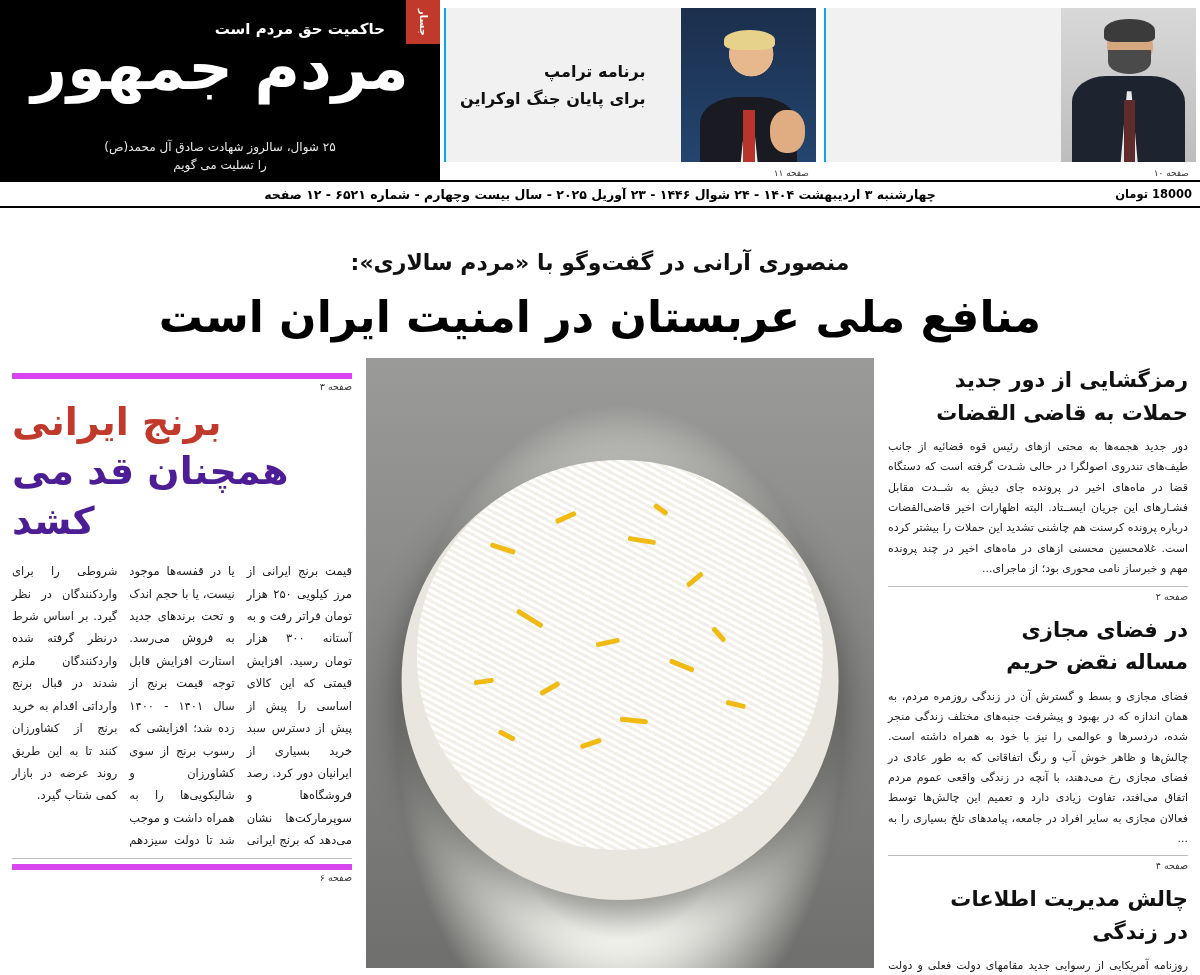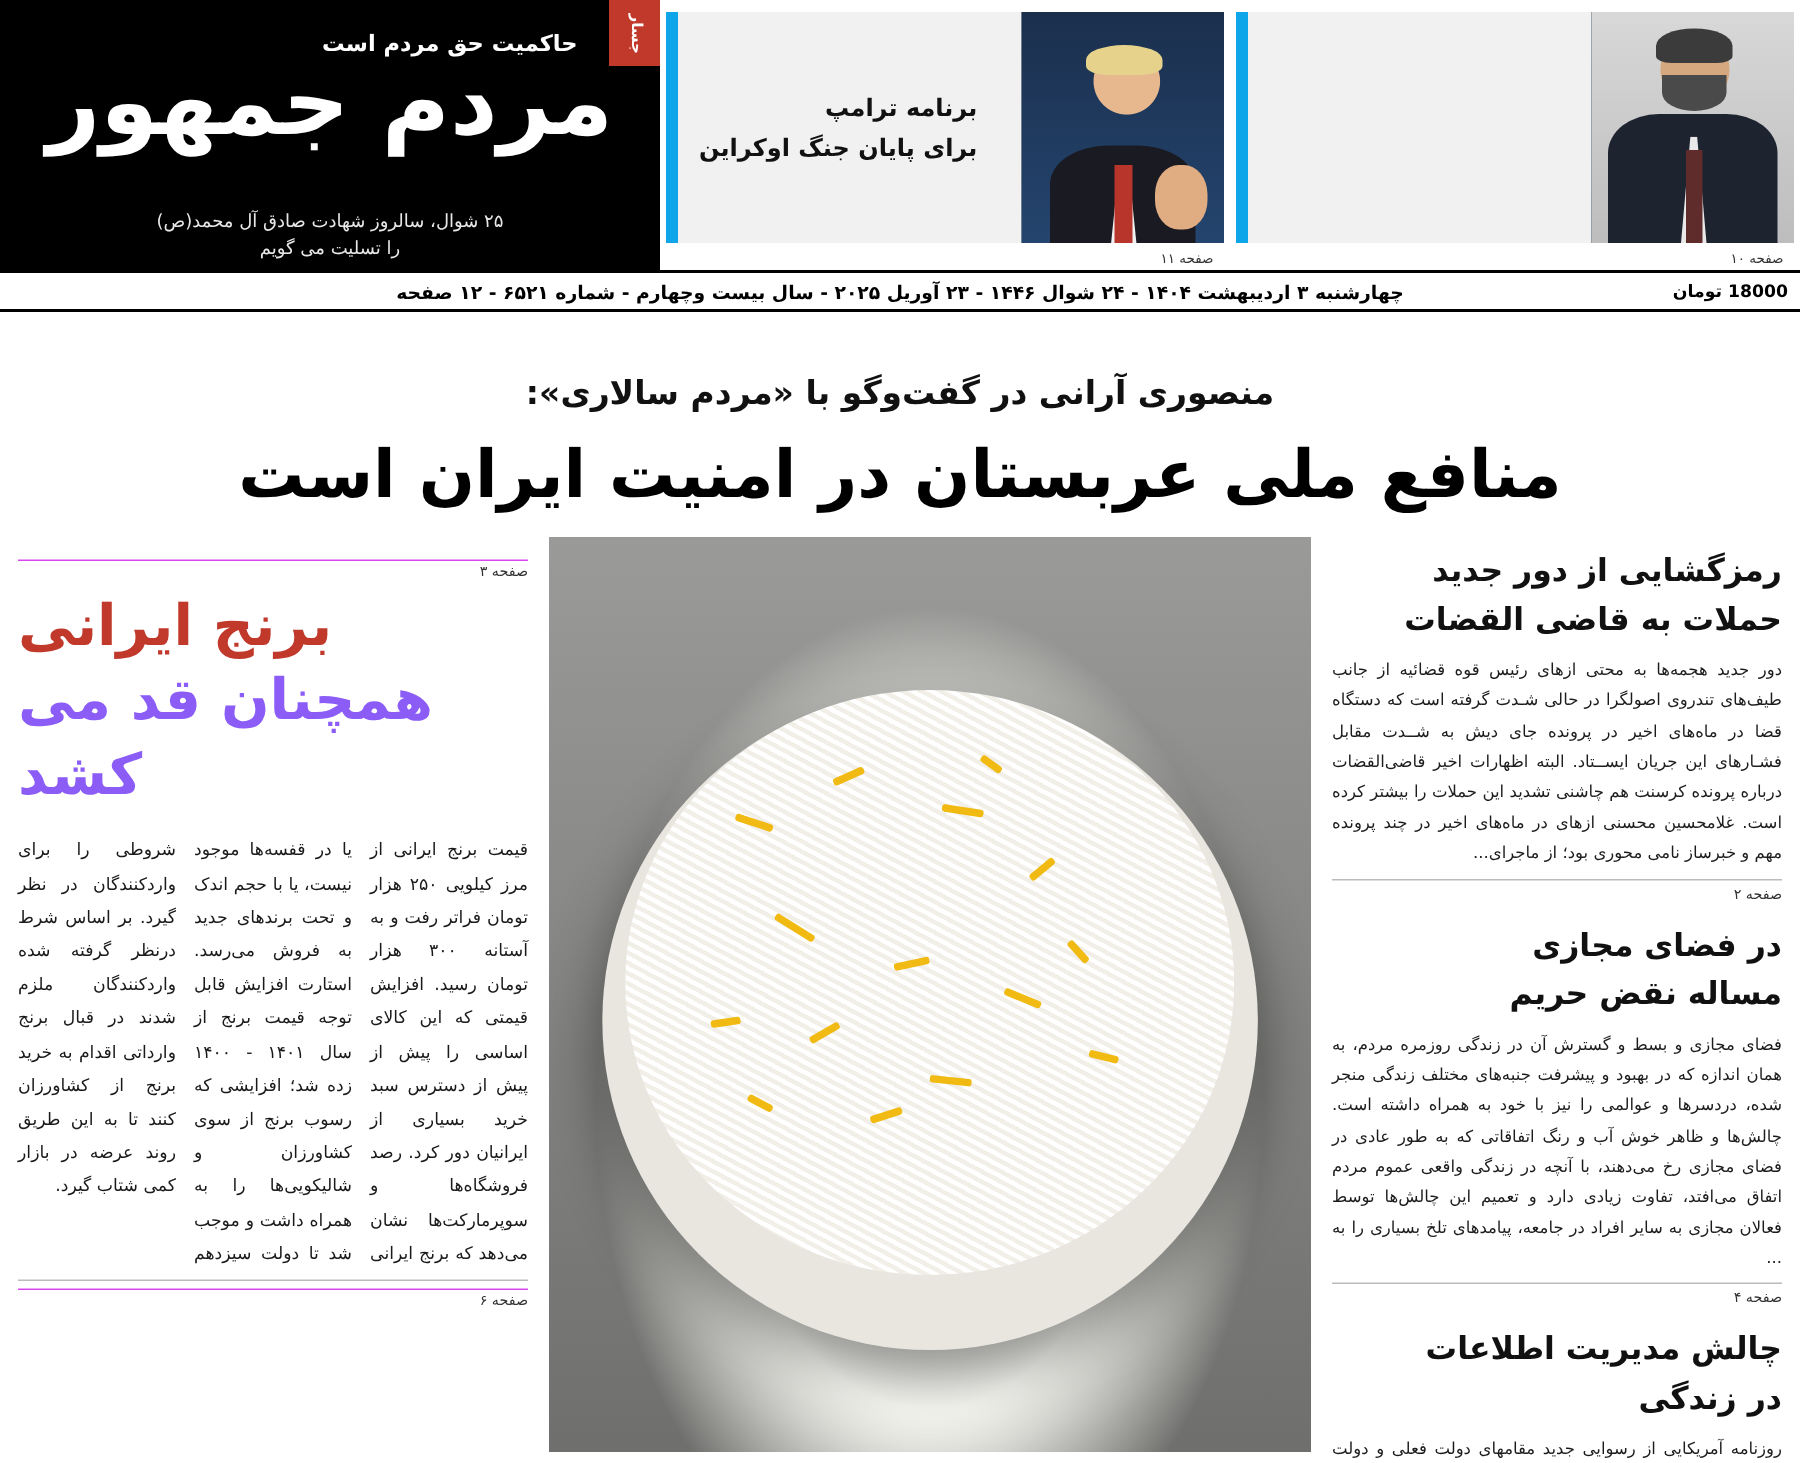--- a/index.html
+++ b/index.html
@@ -85,21 +85,21 @@
     flex-direction: row;
     height: 180px;
   }
   .teaser {
     flex: 1;
     display: flex;
     flex-direction: row;
     align-items: stretch;
     background: #f1f1f1;
     position: relative;
-    border-left: 8px solid #0ea5e9;
+    border-left: 2px solid #0ea5e9;
     margin: 8px 4px 18px 4px;
   }
   .teaser-photo {
     width: 135px;
     height: 100%;
     flex-shrink: 0;
     position: relative;
     overflow: hidden;
     background: #2b3a50;
   }
@@ -208,21 +208,21 @@
     width: 300px;
     flex-shrink: 0;
     padding-top: 6px;
   }
 
   .sec-ref {
     font-size: 9.5px;
     color: #333;
     text-align: right;
     margin: 5px 0 6px 0;
-    border-top: 1px solid #d946ef;
+    border-top: 6px solid #d946ef;
     padding-top: 2px;
   }
 
   .rice-price-head {
     font-size: 22px;
     font-weight: bold;
     text-align: left;
     margin-top: 70px;
     margin-bottom: 22px;
     color: #111;
@@ -230,21 +230,21 @@
   .rice-title-red {
     font-size: 38px;
     font-weight: bold;
     color: #c0392b;
     text-align: left;
     line-height: 1.3;
   }
   .rice-title-black {
     font-size: 38px;
     font-weight: bold;
-    color: #8b5cf6;
+    color: #4c1d95;
     text-align: left;
     line-height: 1.3;
     margin-bottom: 14px;
   }
   .rice-body {
     column-count: 3;
     column-gap: 12px;
     font-size: 11.5px;
     line-height: 1.95;
     text-align: justify;

